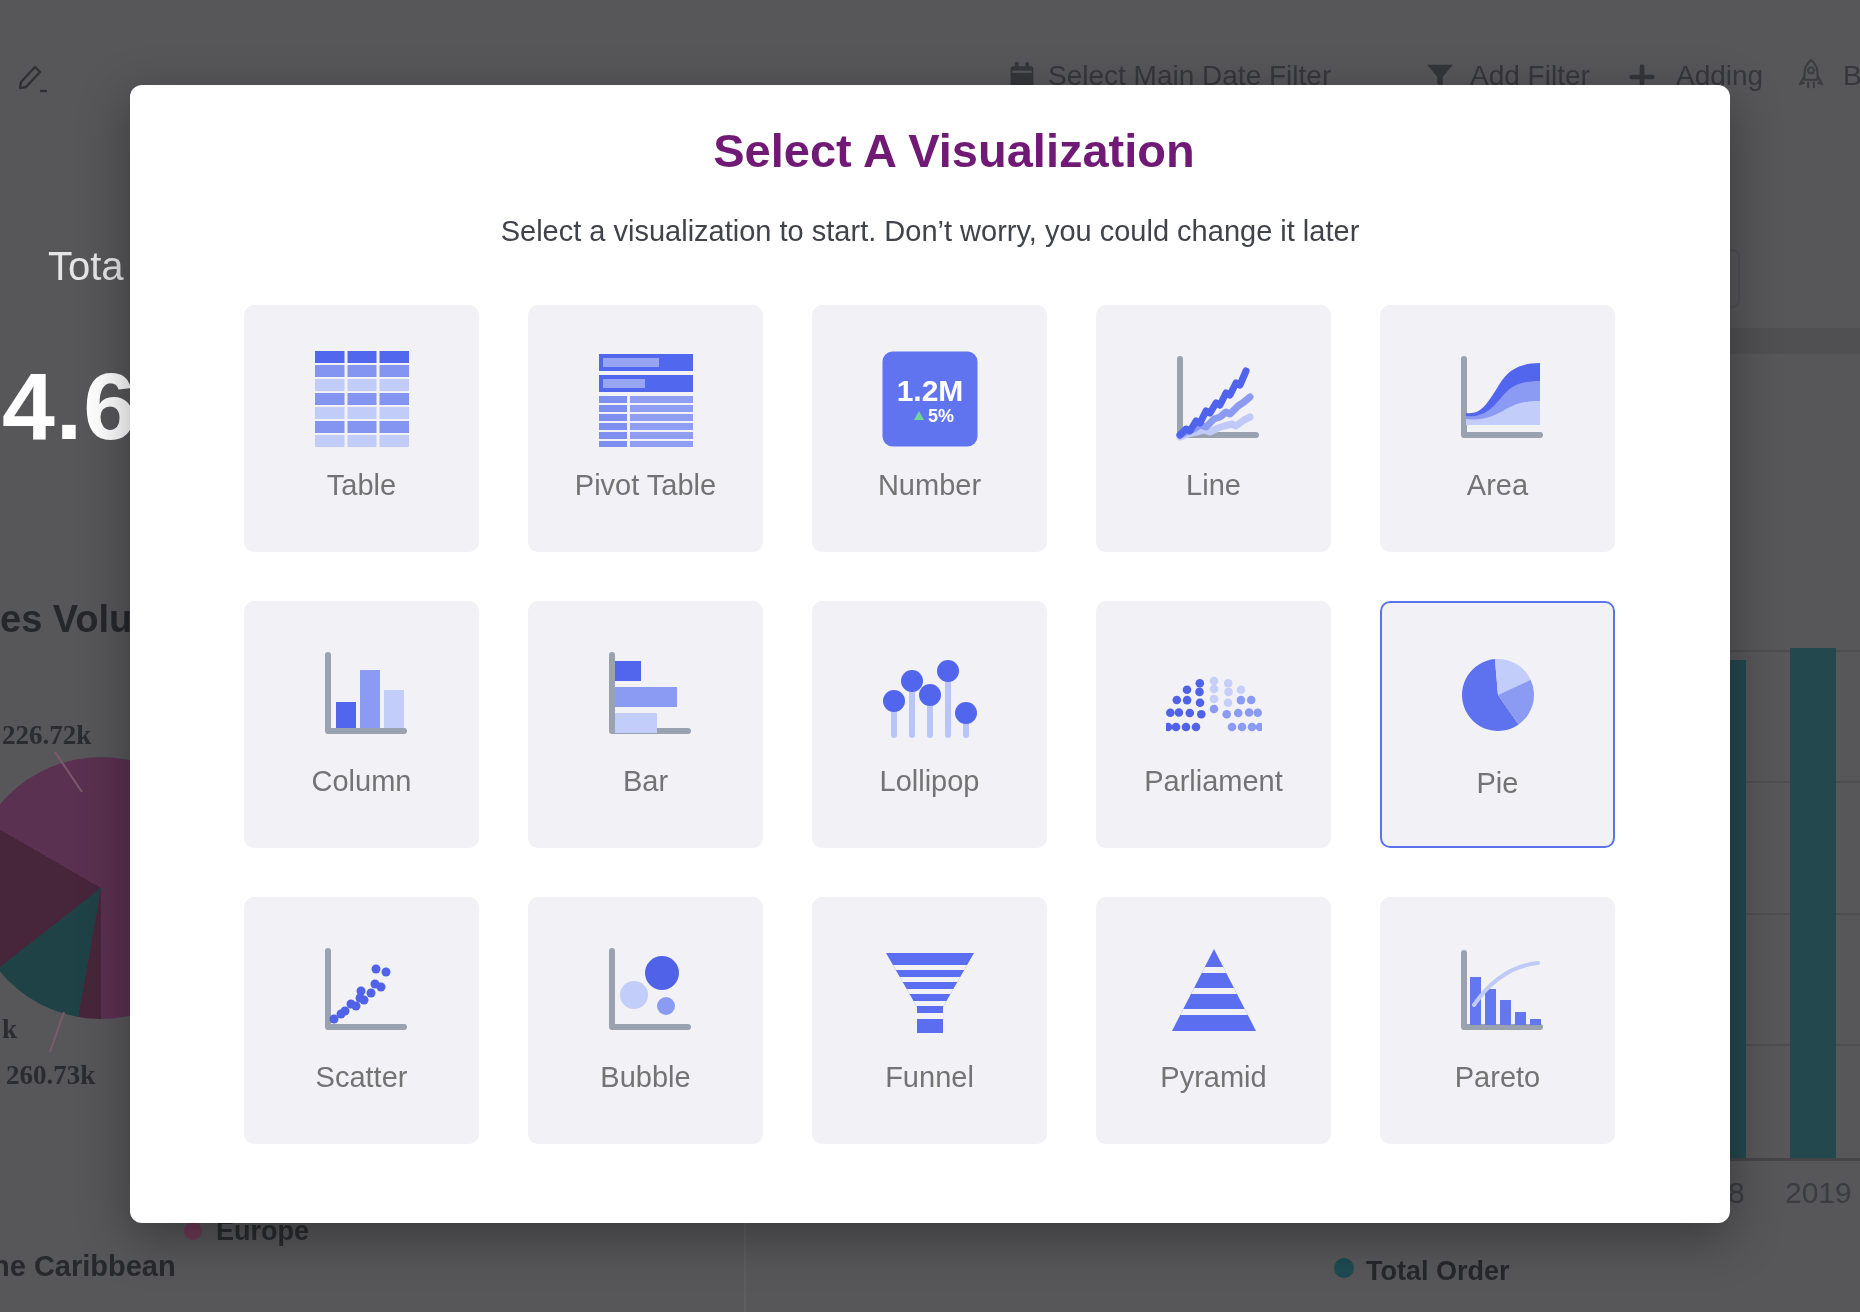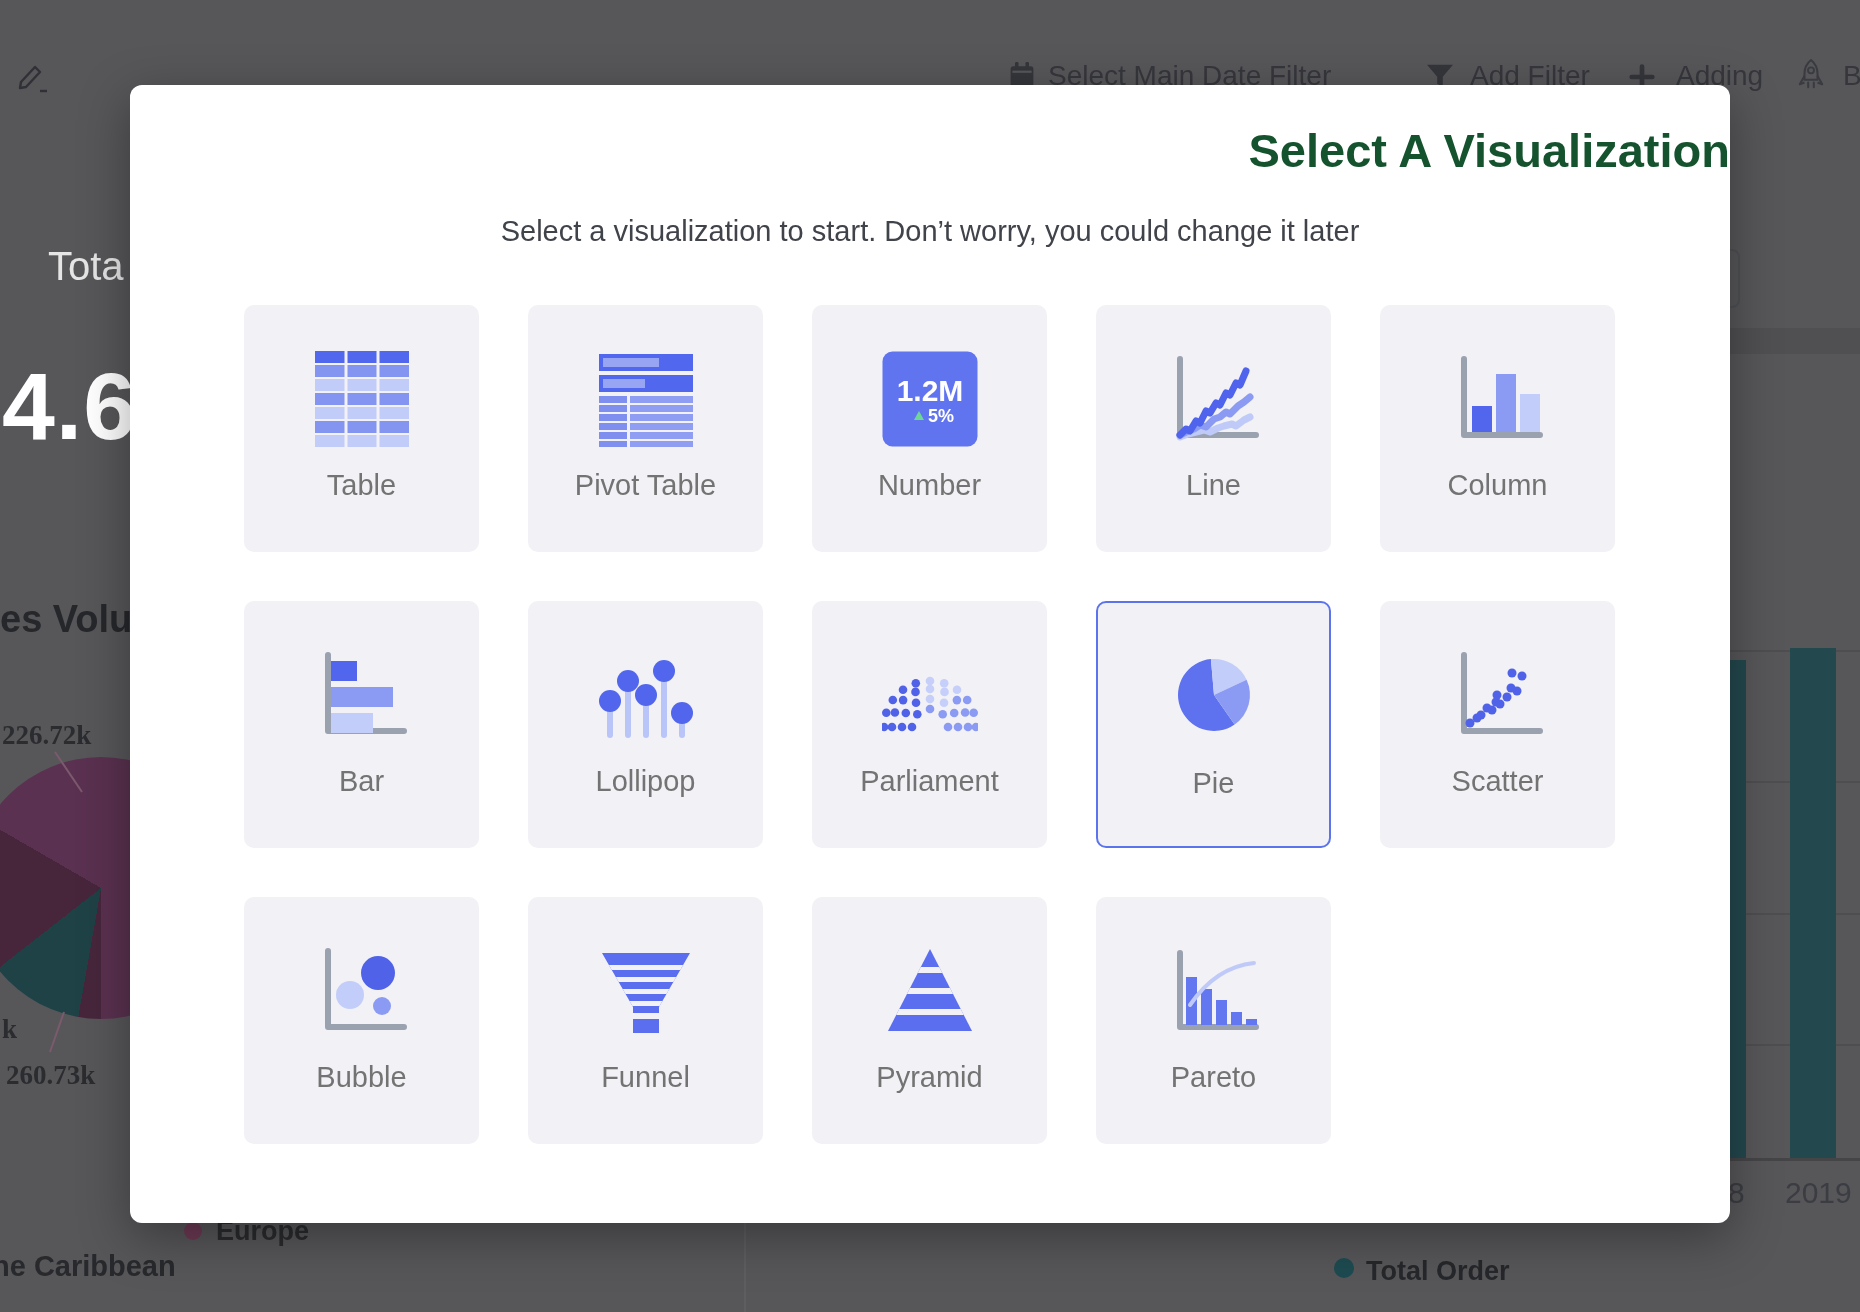--- a/index.html
+++ b/index.html
@@ -18,22 +18,22 @@
   .legend-text{position:absolute;font-weight:700;white-space:nowrap;}
   .gridline{position:absolute;left:1668px;width:192px;height:2px;background:#4e4e51;}
   .teal-bar{position:absolute;width:46px;}
   .venue-btn{position:absolute;left:1618px;top:249px;width:122px;height:59px;border:2px solid #4f5055;
              border-radius:8px;box-sizing:border-box;text-align:right;padding-right:10px;
              font-size:30px;color:#303237;line-height:53px;}
   
   .backdrop{position:absolute;left:0;top:0;width:1860px;height:1312px;z-index:5;background:transparent;}
   .modal{position:absolute;left:130px;top:85px;width:1600px;height:1138px;background:#ffffff;
          border-radius:12px;box-shadow:0 14px 50px rgba(0,0,0,.35);z-index:10;}
-  .modal-title{position:absolute;top:38px;width:100%;text-align:right;font-size:47px;font-weight:700;
-               color:#14532d;}
+  .modal-title{position:absolute;top:38px;width:100%;text-align:center;font-size:47px;font-weight:700;
+               color:#701a75;padding-left:24px;}
   .modal-subtitle{position:absolute;top:130px;width:100%;text-align:center;font-size:29px;color:#40434a;}
   .tile-grid{position:absolute;left:114px;top:220px;display:grid;grid-template-columns:repeat(5,235px);
              grid-auto-rows:247px;gap:49px 49px;}
   .tile{position:relative;width:235px;height:247px;background:#f1f1f6;border-radius:10px;
         box-sizing:border-box;cursor:pointer;}
   .tile.selected{border:2px solid #5b74ee;}
   .ticon{position:absolute;left:50%;top:46px;transform:translateX(-50%);width:96px;height:96px;}
   .tlabel{position:absolute;top:164px;width:100%;text-align:center;font-size:29px;color:#737373;}
 </style>
 </head>
@@ -170,20 +170,29 @@
       <div class="tile">
         <svg class="ticon" viewBox="0 0 96 96">
           <path d="M14,8 V84 H90" fill="none" stroke="#9aa1af" stroke-width="6" stroke-linecap="round" stroke-linejoin="round"></path>
           <polyline points="14,86 22,83 30,81 38,79 44,81 52,77 58,75 66,73 70,75 78,69 84,66" fill="none" stroke="#bfcaf8" stroke-width="7" stroke-linecap="round" stroke-linejoin="round"></polyline>
           <polyline points="14,84 22,80 28,78 34,74 40,76 48,68 54,66 60,61 64,63 72,55 78,51 84,46" fill="none" stroke="#8b9af2" stroke-width="7" stroke-linecap="round" stroke-linejoin="round"></polyline>
           <polyline points="14,84 20,78 24,80 30,70 34,72 40,60 44,62 50,52 54,54 60,42 64,44 70,32 74,34 80,20" fill="none" stroke="#4f63ed" stroke-width="7" stroke-linecap="round" stroke-linejoin="round"></polyline>
         </svg>
         <div class="tlabel">Line</div>
       </div>
 
+      <div class="tile">
+        <svg class="ticon" viewBox="0 0 96 96">
+          <path d="M14,8 V84 H90" fill="none" stroke="#9aa1af" stroke-width="6" stroke-linecap="round" stroke-linejoin="round"></path>
+          <path d="M16,62 C30,64 36,54 44,42 C52,30 58,12 90,12 L90,74 L16,74 Z" fill="#5166ed"></path>
+          <path d="M16,65 C32,67 42,58 50,48 C58,39 64,30 90,30 L90,74 L16,74 Z" fill="#8b9af2"></path>
+          <path d="M16,68 C34,70 46,64 56,58 C66,53 72,50 90,50 L90,74 L16,74 Z" fill="#c3cdf9"></path>
+        </svg>
+        <div class="tlabel">Area</div>
+      </div>
 
       <div class="tile">
         <svg class="ticon" viewBox="0 0 96 96">
           <path d="M14,8 V84 H90" fill="none" stroke="#9aa1af" stroke-width="6" stroke-linecap="round" stroke-linejoin="round"></path>
           <rect x="22" y="55" width="20" height="26" fill="#5166ed"></rect>
           <rect x="46" y="23" width="20" height="58" fill="#8b9af2"></rect>
           <rect x="70" y="43" width="20" height="38" fill="#c3cdf9"></rect>
         </svg>
         <div class="tlabel">Column</div>
       </div>

